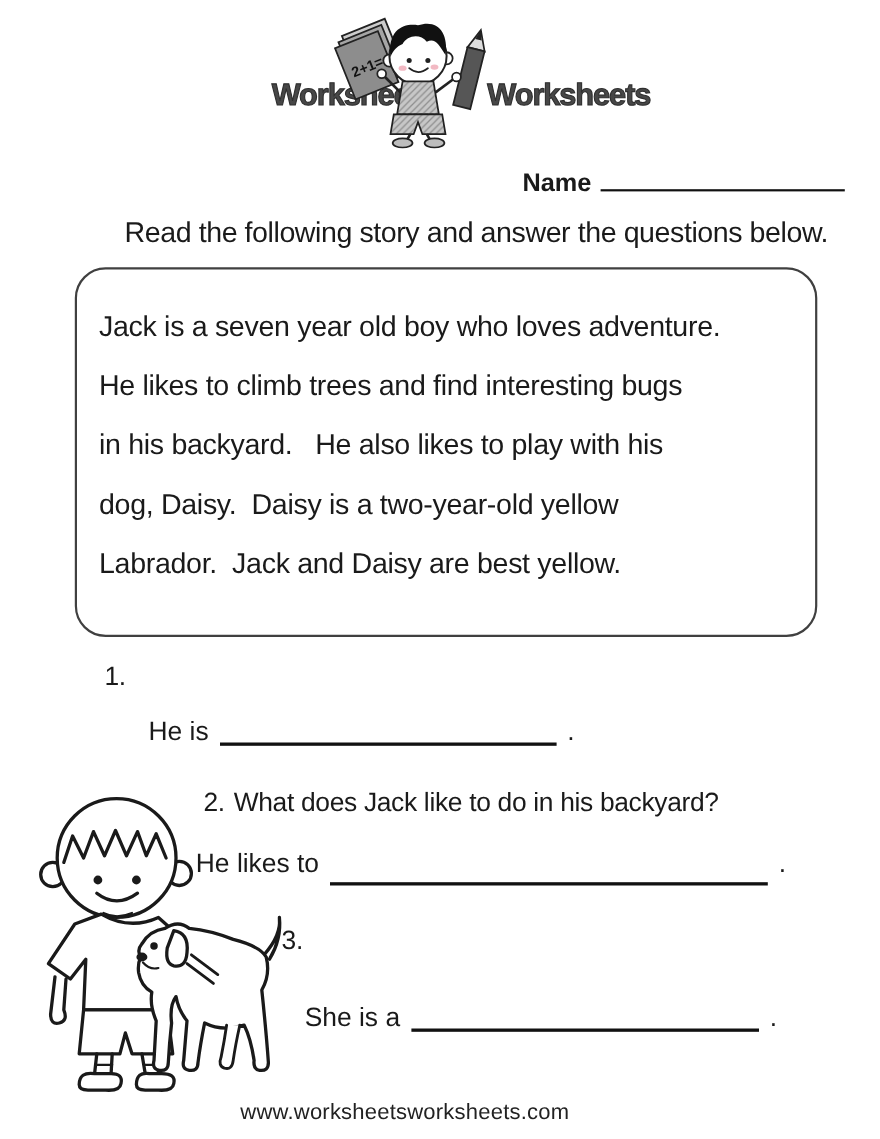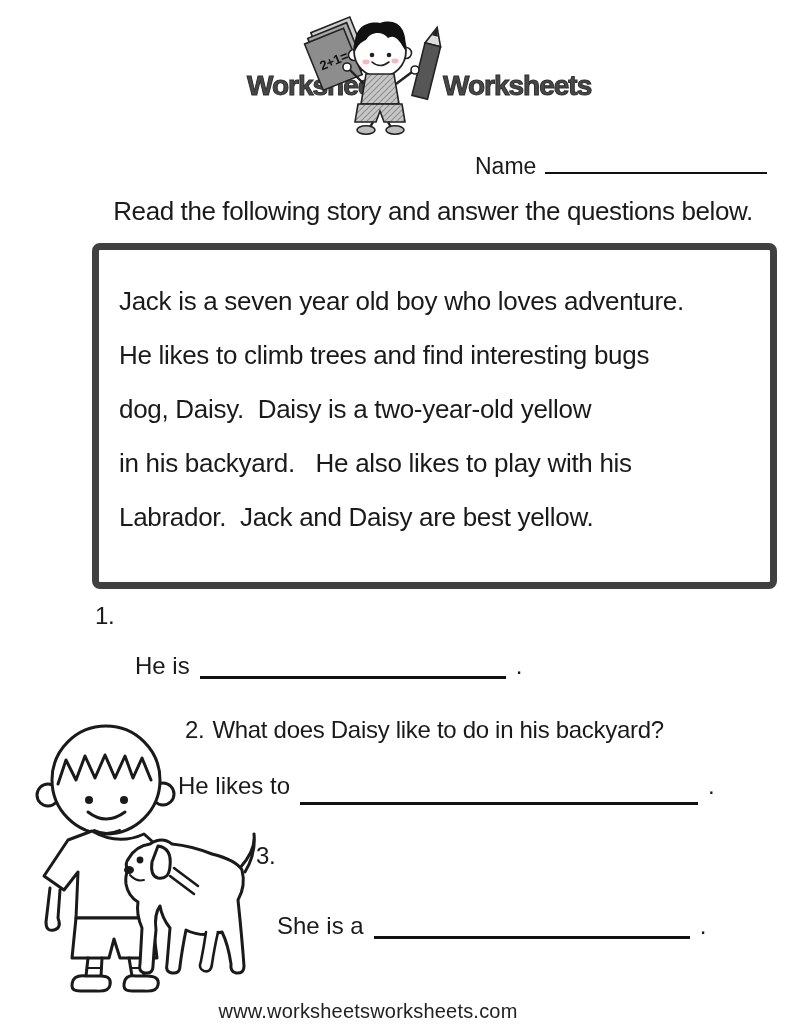--- a/index.html
+++ b/index.html
@@ -28,22 +28,22 @@
   
   .instruction{
     width:800px;text-align:center;
     font-size:26px;letter-spacing:-0.4px;
     white-space:nowrap;
     margin-left:33px;
   }
   
   .story-box{
     left:68px;top:243px;width:651px;height:308px;
-    border:7px solid #404040;border-radius:8px;
-    padding:24px 0 0 20px;box-sizing:content-box;margin-left:24px;
+    border:2px solid #404040;border-radius:28px;
+    padding:24px 0 0 20px;box-sizing:content-box;
   }
   .story-line{
     font-size:26px;line-height:54px;white-space:pre;
     letter-spacing:-0.3px;
   }
   
   .q-row{display:flex;gap:8px;font-size:24px;letter-spacing:-0.3px;white-space:nowrap;}
   .q-row.wide-gap{gap:15px;}
   .a-row{display:flex;align-items:baseline;gap:10px;font-size:24px;white-space:nowrap;}
   .blank{
@@ -110,47 +110,47 @@
     <line x1="96" y1="76" x2="112" y2="64" stroke="#222" stroke-width="2.4"></line>
     <circle cx="115" cy="62" r="4" fill="#fff" stroke="#222" stroke-width="1.6"></circle>
 
     <line x1="73" y1="114" x2="69" y2="121" stroke="#222" stroke-width="2.4"></line>
     <line x1="88" y1="114" x2="92" y2="121" stroke="#222" stroke-width="2.4"></line>
     <ellipse cx="66" cy="122" rx="9" ry="4.2" fill="#bdbdbd" stroke="#222" stroke-width="1.6"></ellipse>
     <ellipse cx="95" cy="122" rx="9" ry="4.2" fill="#bdbdbd" stroke="#222" stroke-width="1.6"></ellipse>
   </svg>
 </div>
 
-<div class="abs" style="left:475px;top:148px;">
+<div class="abs" style="left:475px;top:148px;font-weight:bold;">
   <span class="name-label">Name</span>
   <span class="name-line" style="width:222px;height:24px;margin-left:4px;"></span>
 </div>
 
 <div class="abs instruction" style="top:196px;">Read the following story and answer the questions below.</div>
 
 <div class="abs story-box">
   <div class="story-line">Jack is a seven year old boy who loves adventure.</div>
   <div class="story-line">He likes to climb trees and find interesting bugs</div>
+  <div class="story-line">in his backyard.   He also likes to play with his</div>
   <div class="story-line">dog, Daisy.  Daisy is a two-year-old yellow</div>
-  <div class="story-line">in his backyard.   He also likes to play with his</div>
   <div class="story-line">Labrador.  Jack and Daisy are best yellow.</div>
 </div>
 
 <div class="abs q-row" style="left:95px;top:602px;">
   <span>1.</span>
 </div>
 <div class="abs a-row" style="left:135px;top:652px;">
   <span>He is</span>
   <span class="blank" style="width:306px;"></span>
   <span class="period">.</span>
 </div>
 
 <div class="abs q-row" style="left:185px;top:716px;">
   <span>2.</span>
-  <span>What does Daisy like to do in his backyard?</span>
+  <span>What does Jack like to do in his backyard?</span>
 </div>
 <div class="abs a-row" style="left:178px;top:772px;align-items:flex-end;">
   <span>He likes to</span>
   <span class="blank" style="width:398px;"></span>
   <span class="period">.</span>
 </div>
 
 <div class="abs q-row wide-gap" style="left:256px;top:842px;">
   <span>3.</span>
 </div>

